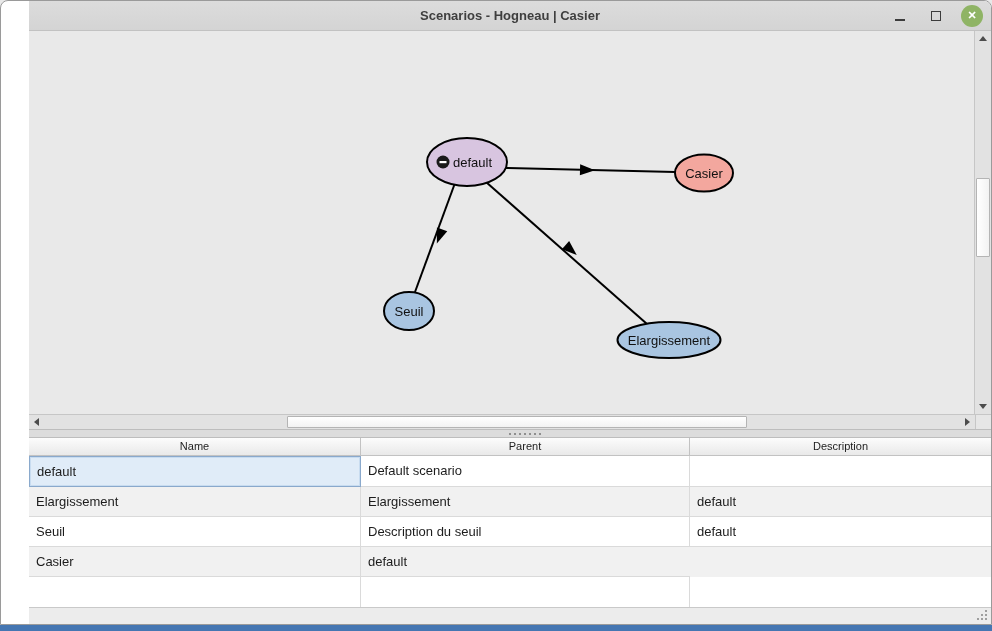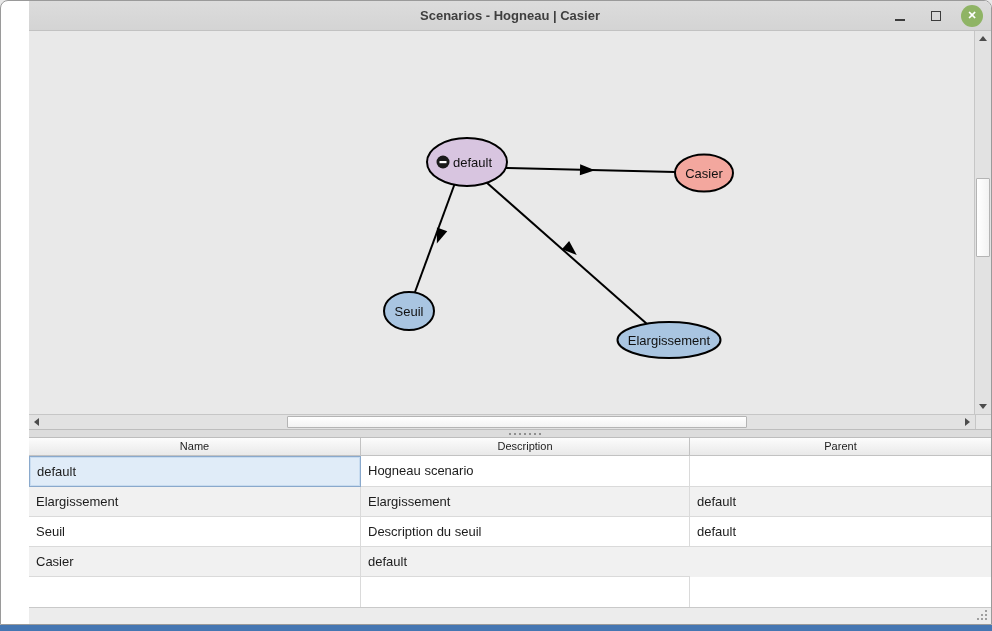--- a/index.html
+++ b/index.html
@@ -166,27 +166,27 @@
     <div class="hcorner"></div>
   </div>
 
   <div class="splitter">
     <span class="dots"></span>
   </div>
 
   <div class="table">
     <div class="thead">
       <div class="th">Name</div>
+      <div class="th">Parent</div>
       <div class="th">Description</div>
-      <div class="th">Parent</div>
     </div>
 
     <div class="trow">
       <div class="td selected">default</div>
-      <div class="td">Hogneau scenario</div>
+      <div class="td">Default scenario</div>
       <div class="td"></div>
     </div>
     <div class="trow alt">
       <div class="td">Elargissement</div>
       <div class="td">Elargissement</div>
       <div class="td">default</div>
     </div>
     <div class="trow">
       <div class="td">Seuil</div>
       <div class="td">Description du seuil</div>

